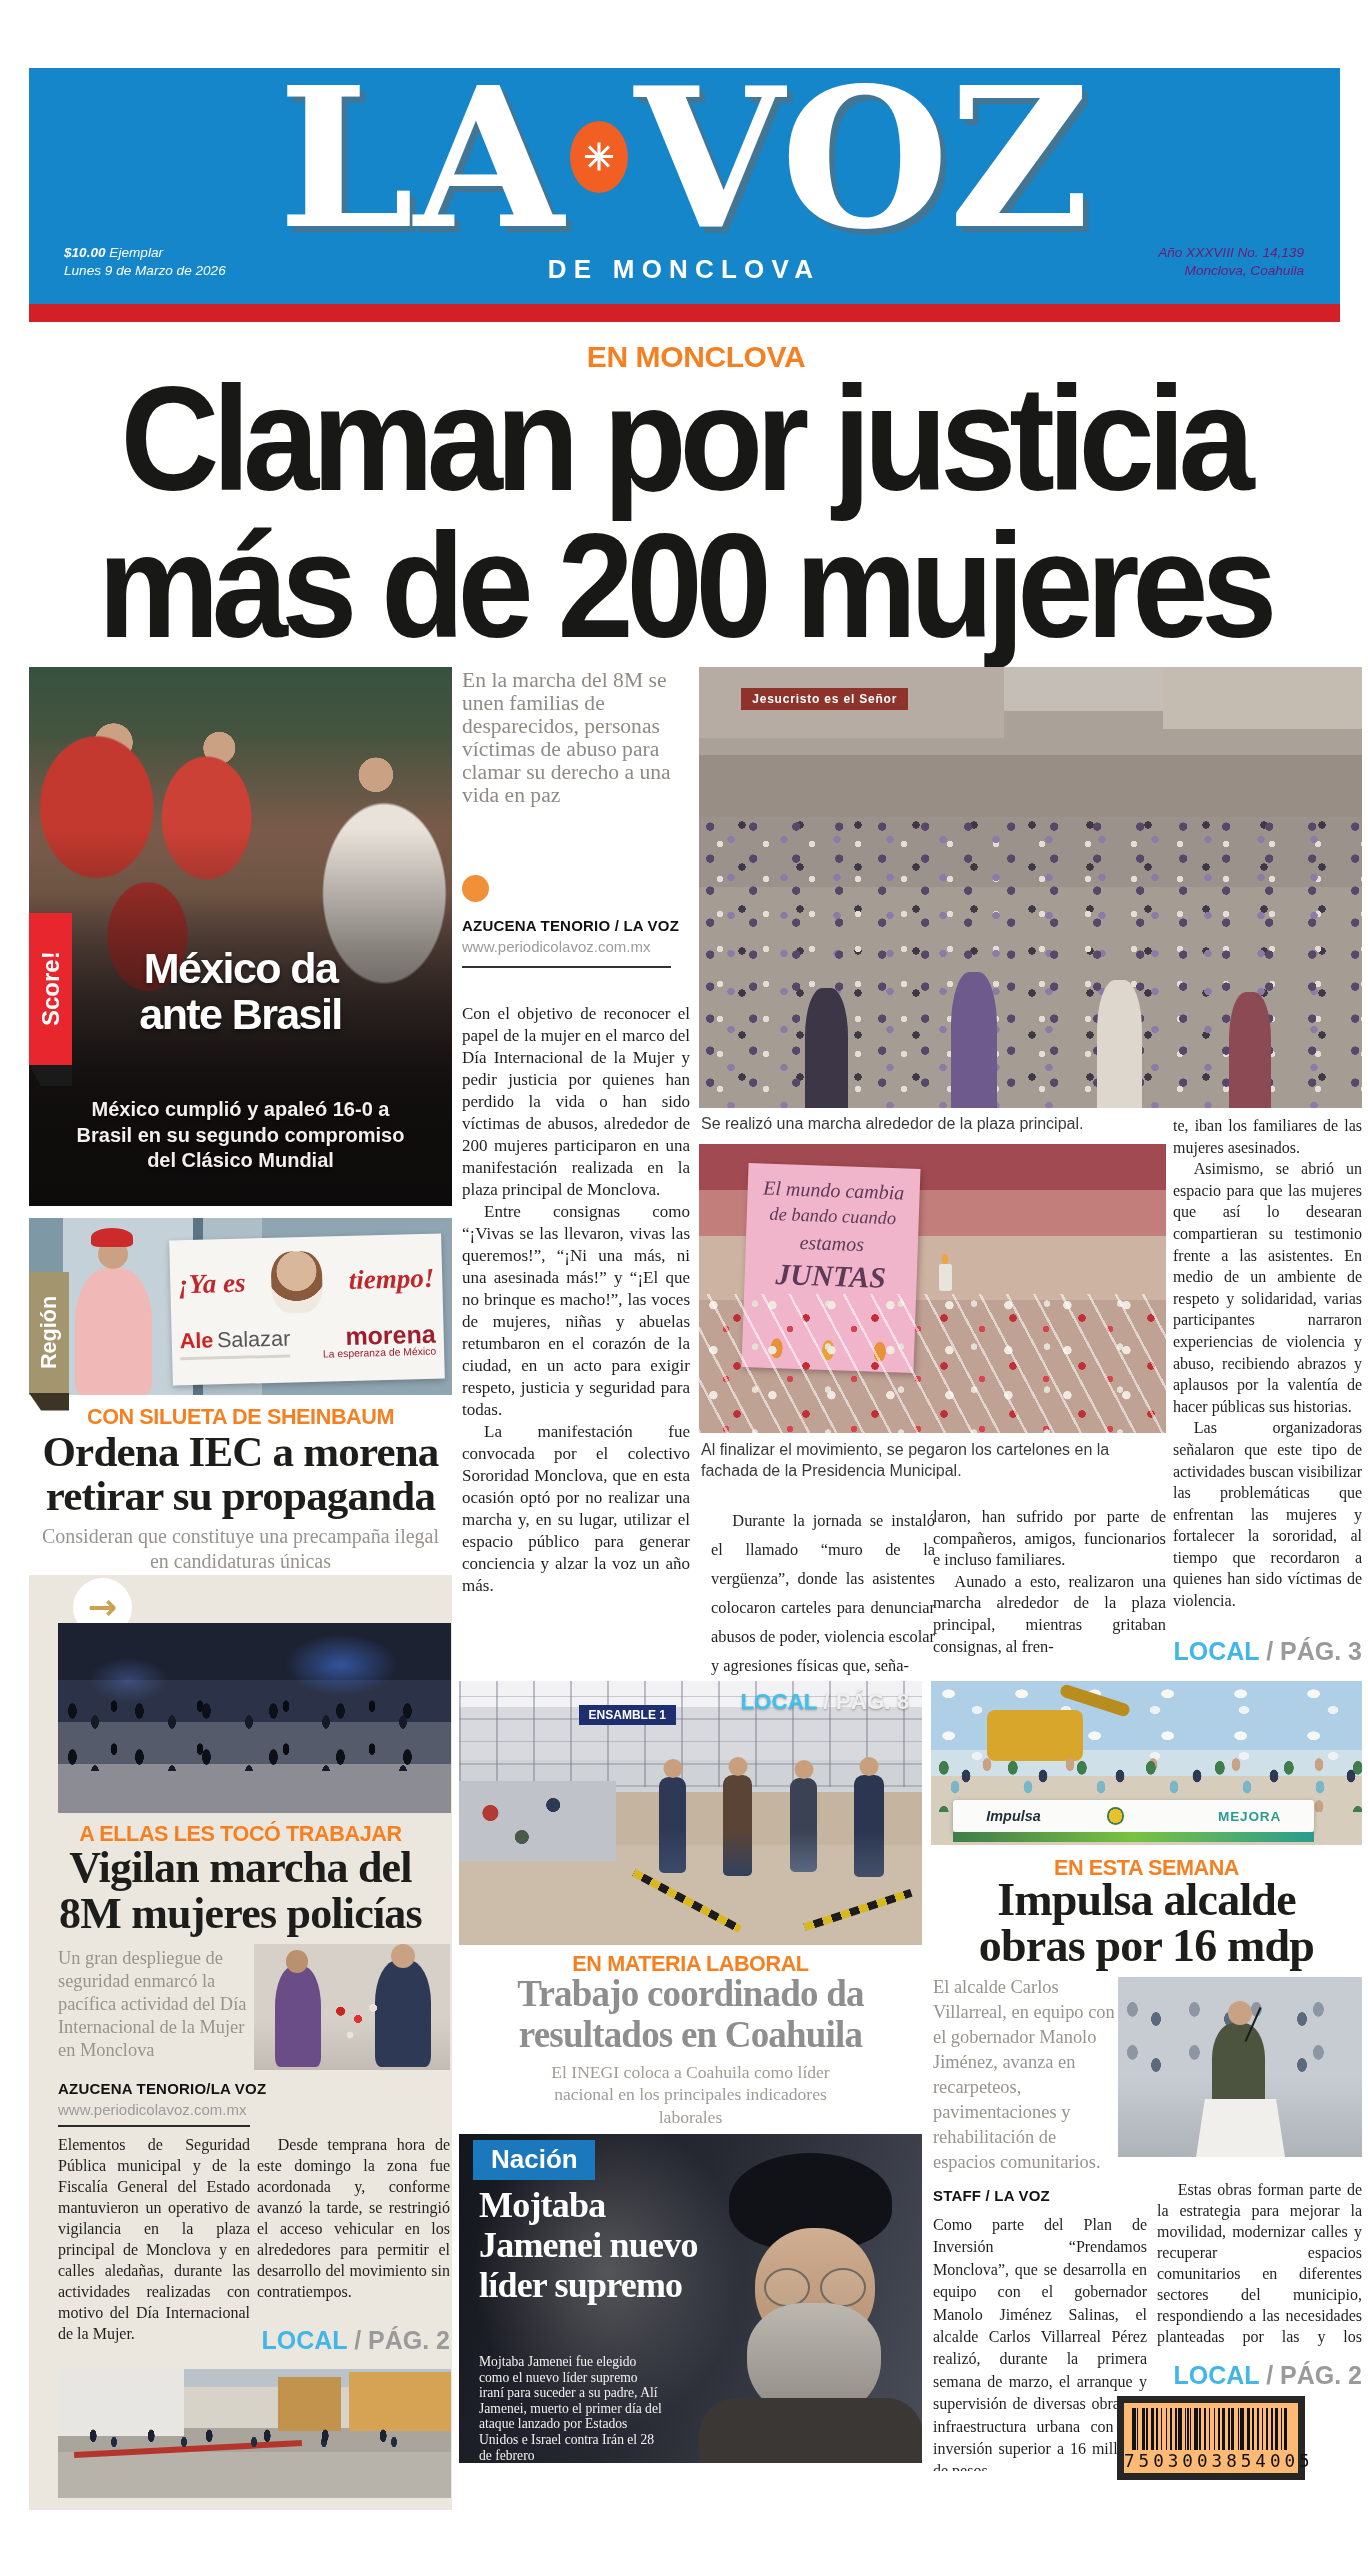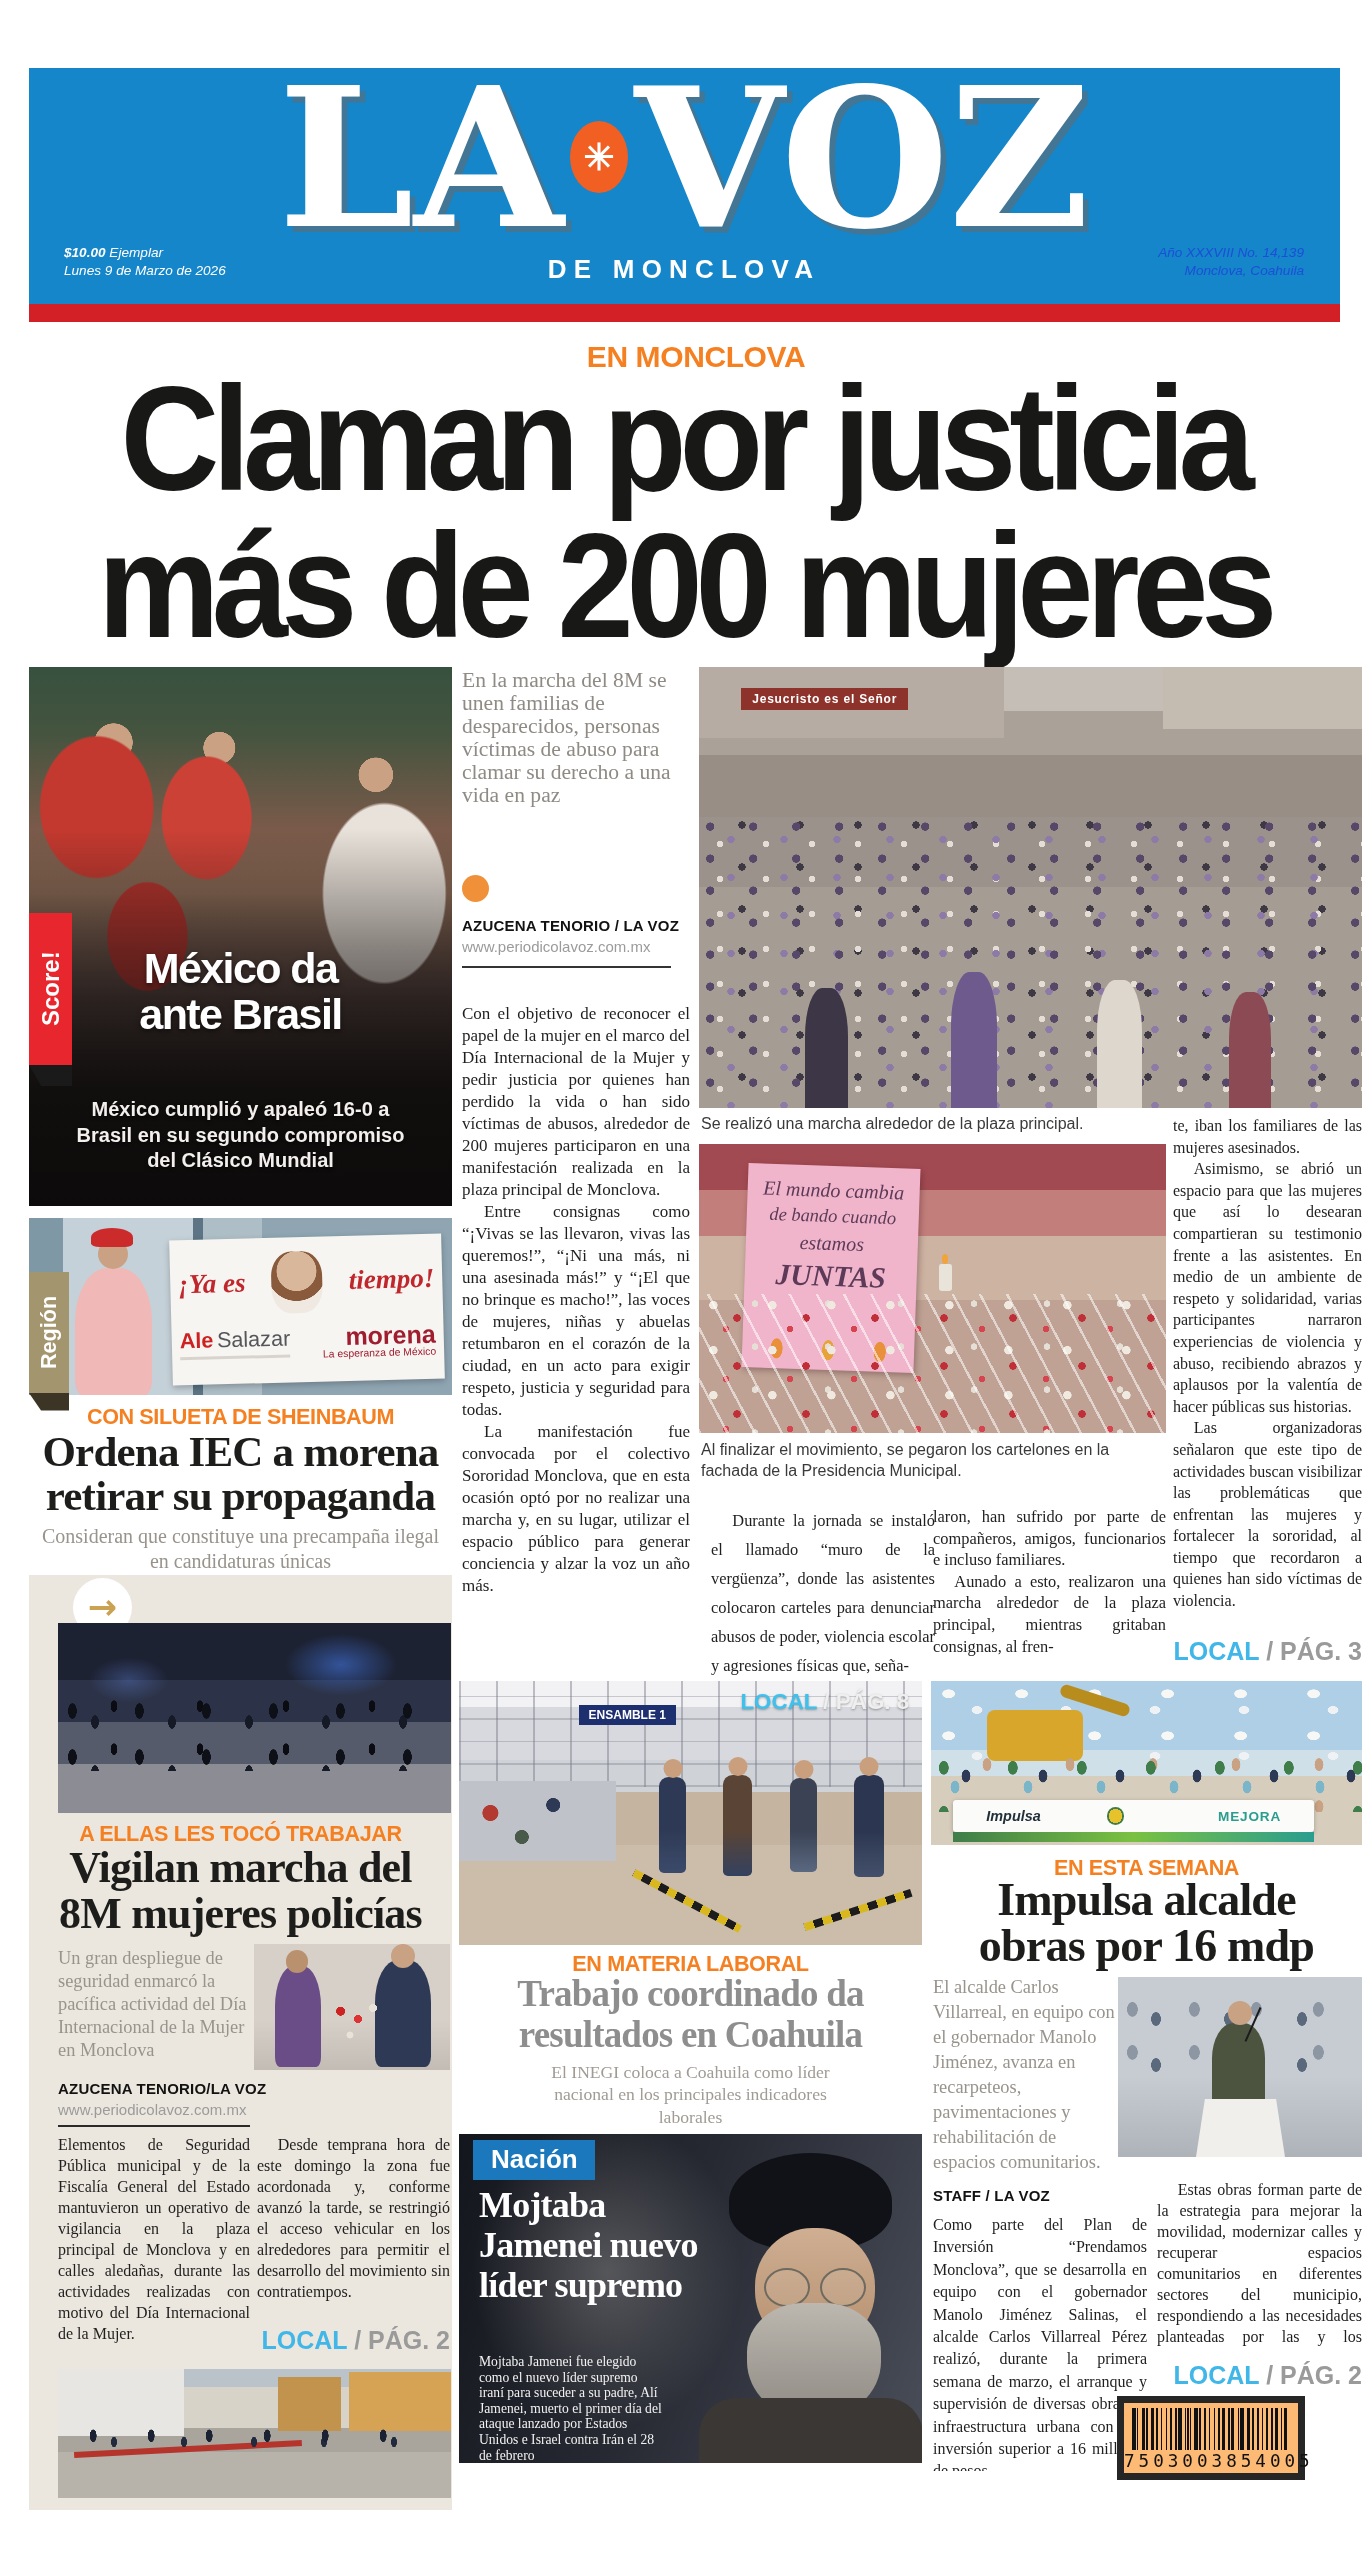--- a/index.html
+++ b/index.html
@@ -44,21 +44,21 @@
              color:#fff;font-size:37px;line-height:72px;">✳</span><span>VOZ</span>
   </div>
   <div class="abs sans" style="left:0;top:254px;width:1368px;text-align:center;color:#fff;font-weight:700;
               font-size:26px;letter-spacing:7.2px;">DE MONCLOVA</div>
 
   <div class="abs sans" style="left:64px;top:244px;color:#fff;font-style:italic;font-size:13.6px;line-height:18.4px;">
     <div><b>$10.00</b>
       <span>Ejemplar</span></div>
     <div>Lunes 9 de Marzo de 2026</div>
   </div>
-  <div class="abs sans" style="right:64px;top:244px;text-align:right;color:#1d4ed8;font-style:italic;font-size:13.6px;line-height:18.4px;">
+  <div class="abs sans" style="right:64px;top:244px;text-align:right;color:#701a75;font-style:italic;font-size:13.6px;line-height:18.4px;">
     <div>Año XXXVIII No. 14,139</div>
     <div>Monclova, Coahuila</div>
   </div>
 
   <div class="abs kick" style="left:12px;top:340px;width:1368px;font-size:30px;">EN MONCLOVA</div>
   <div class="abs" style="left:0;top:361px;width:1368px;text-align:center;font-family:'Liberation Sans',sans-serif;
               font-weight:700;font-size:137px;line-height:144px;letter-spacing:-7.2px;color:#181817;
               transform:scaleY(1.08);transform-origin:center top;white-space:nowrap;">Claman por justicia</div>
   <div class="abs" style="left:0;top:508px;width:1368px;text-align:center;font-family:'Liberation Sans',sans-serif;
               font-weight:700;font-size:137px;line-height:144px;letter-spacing:-7.2px;color:#181817;

